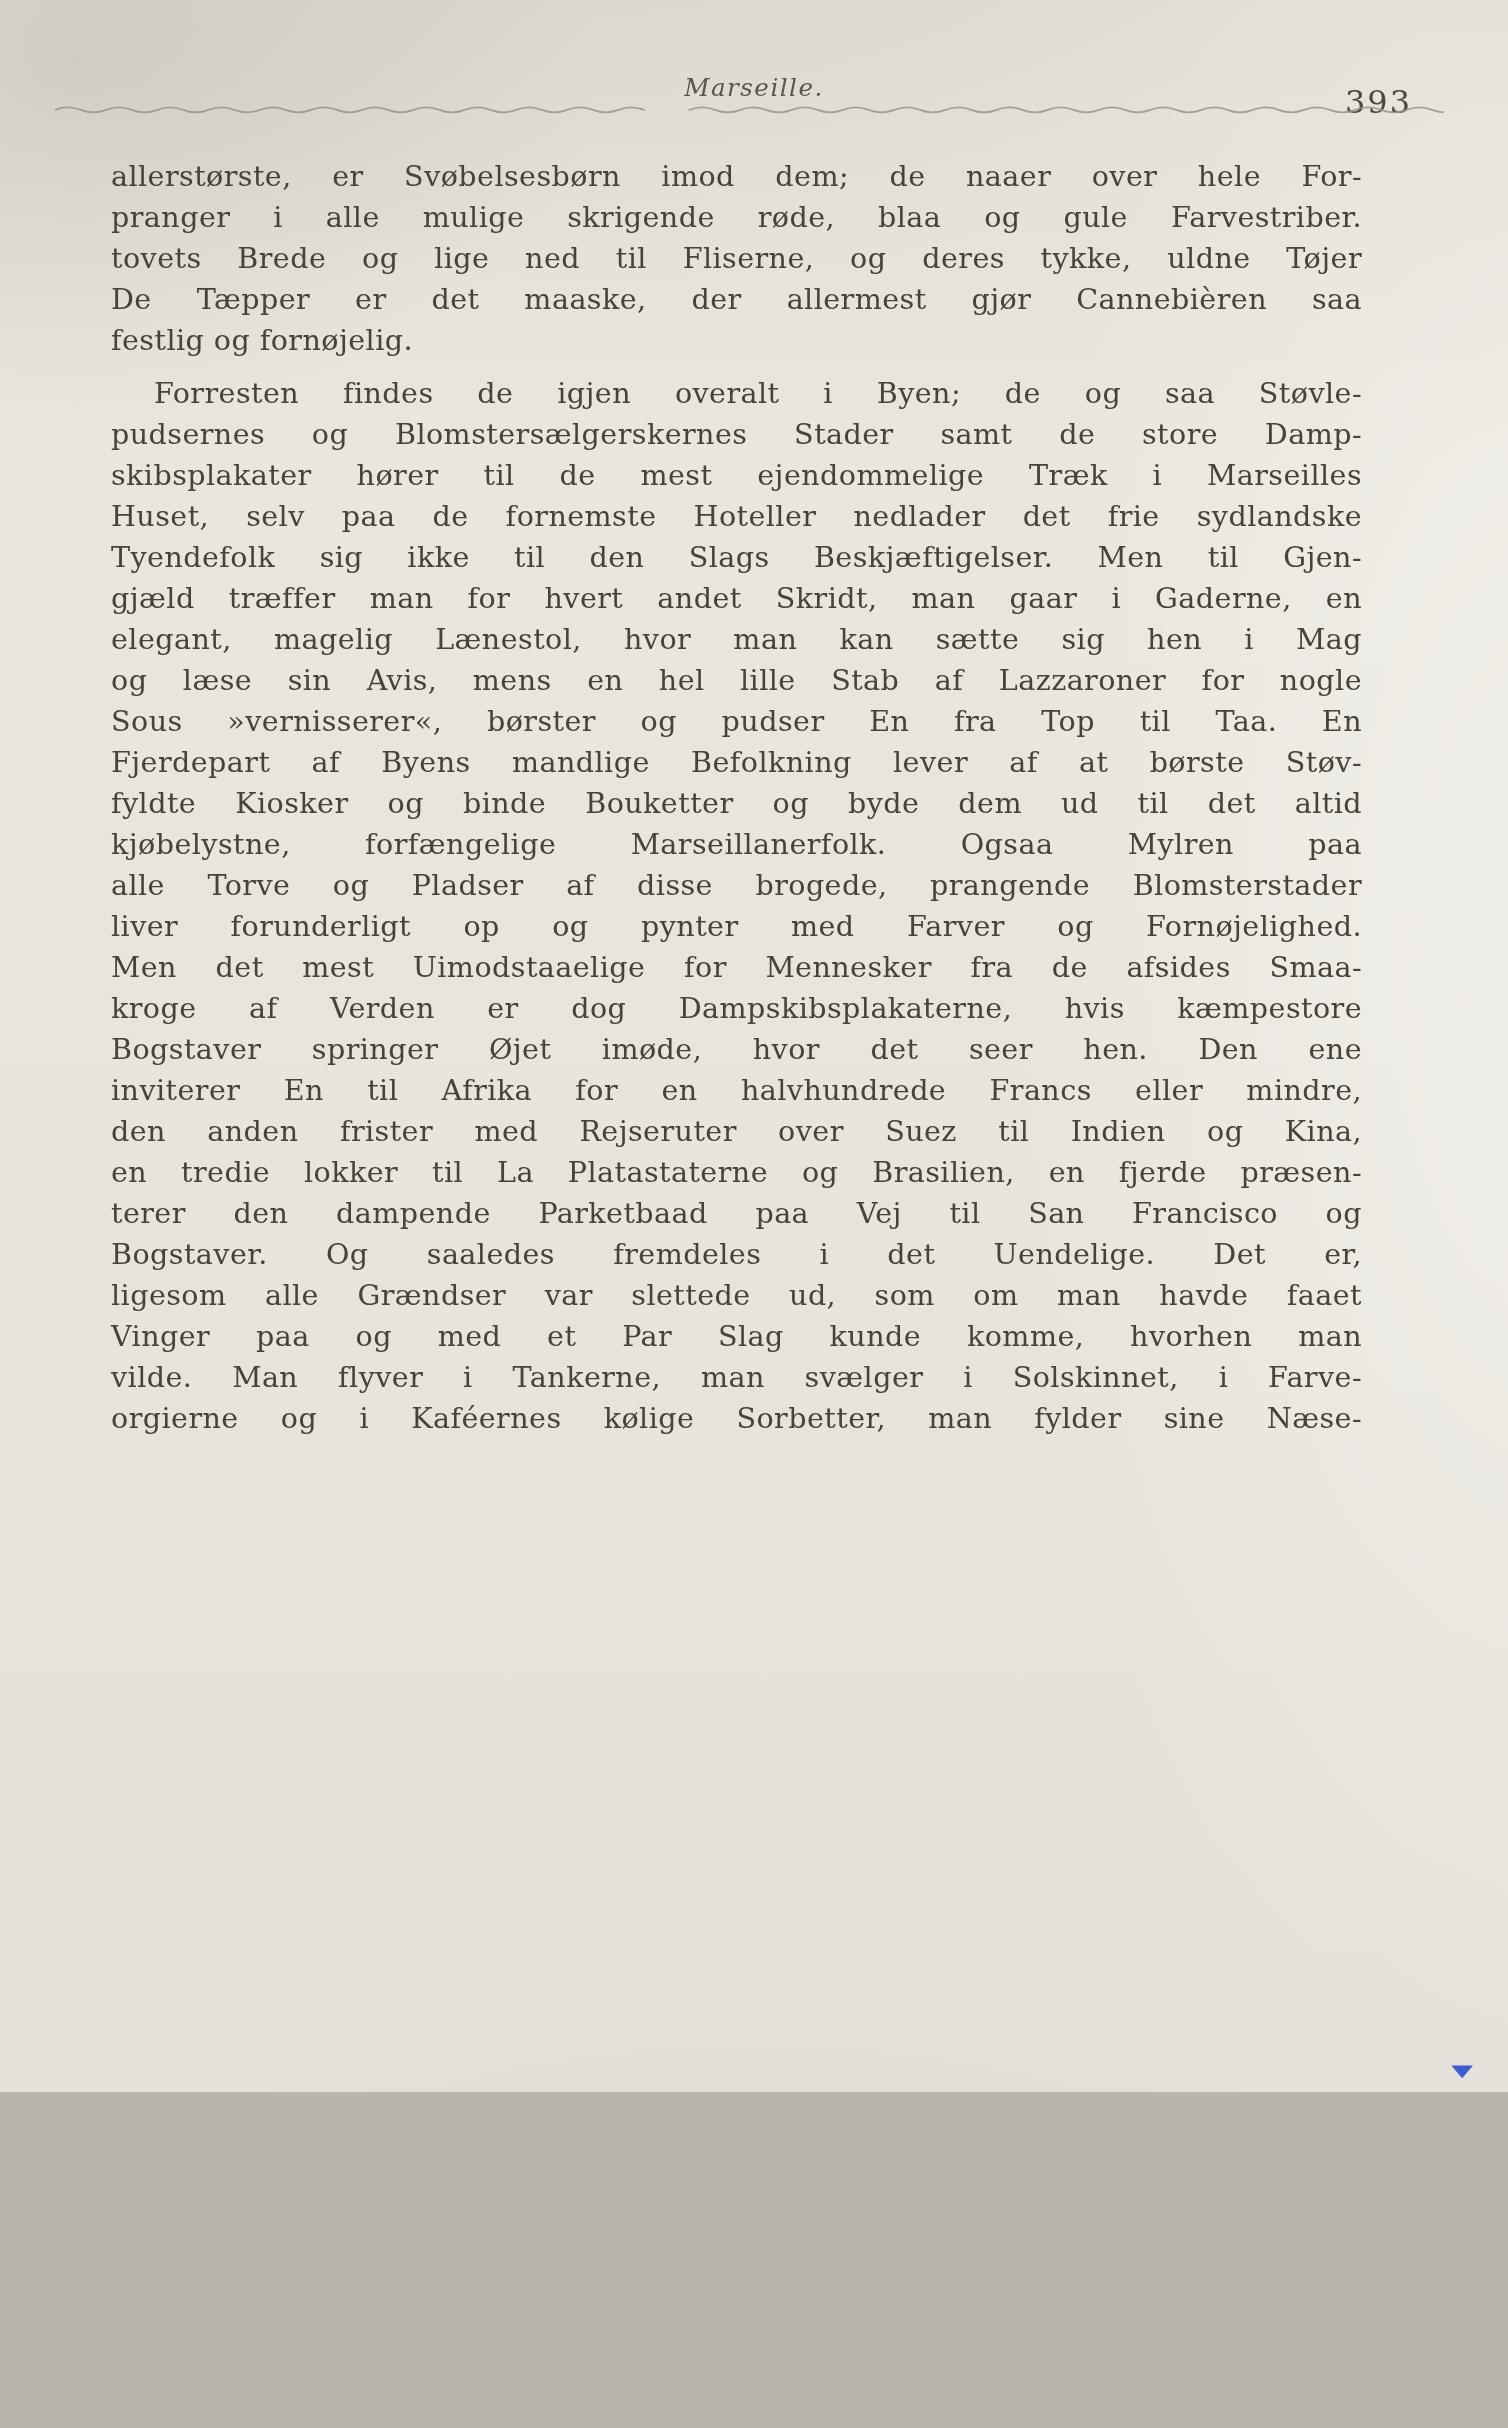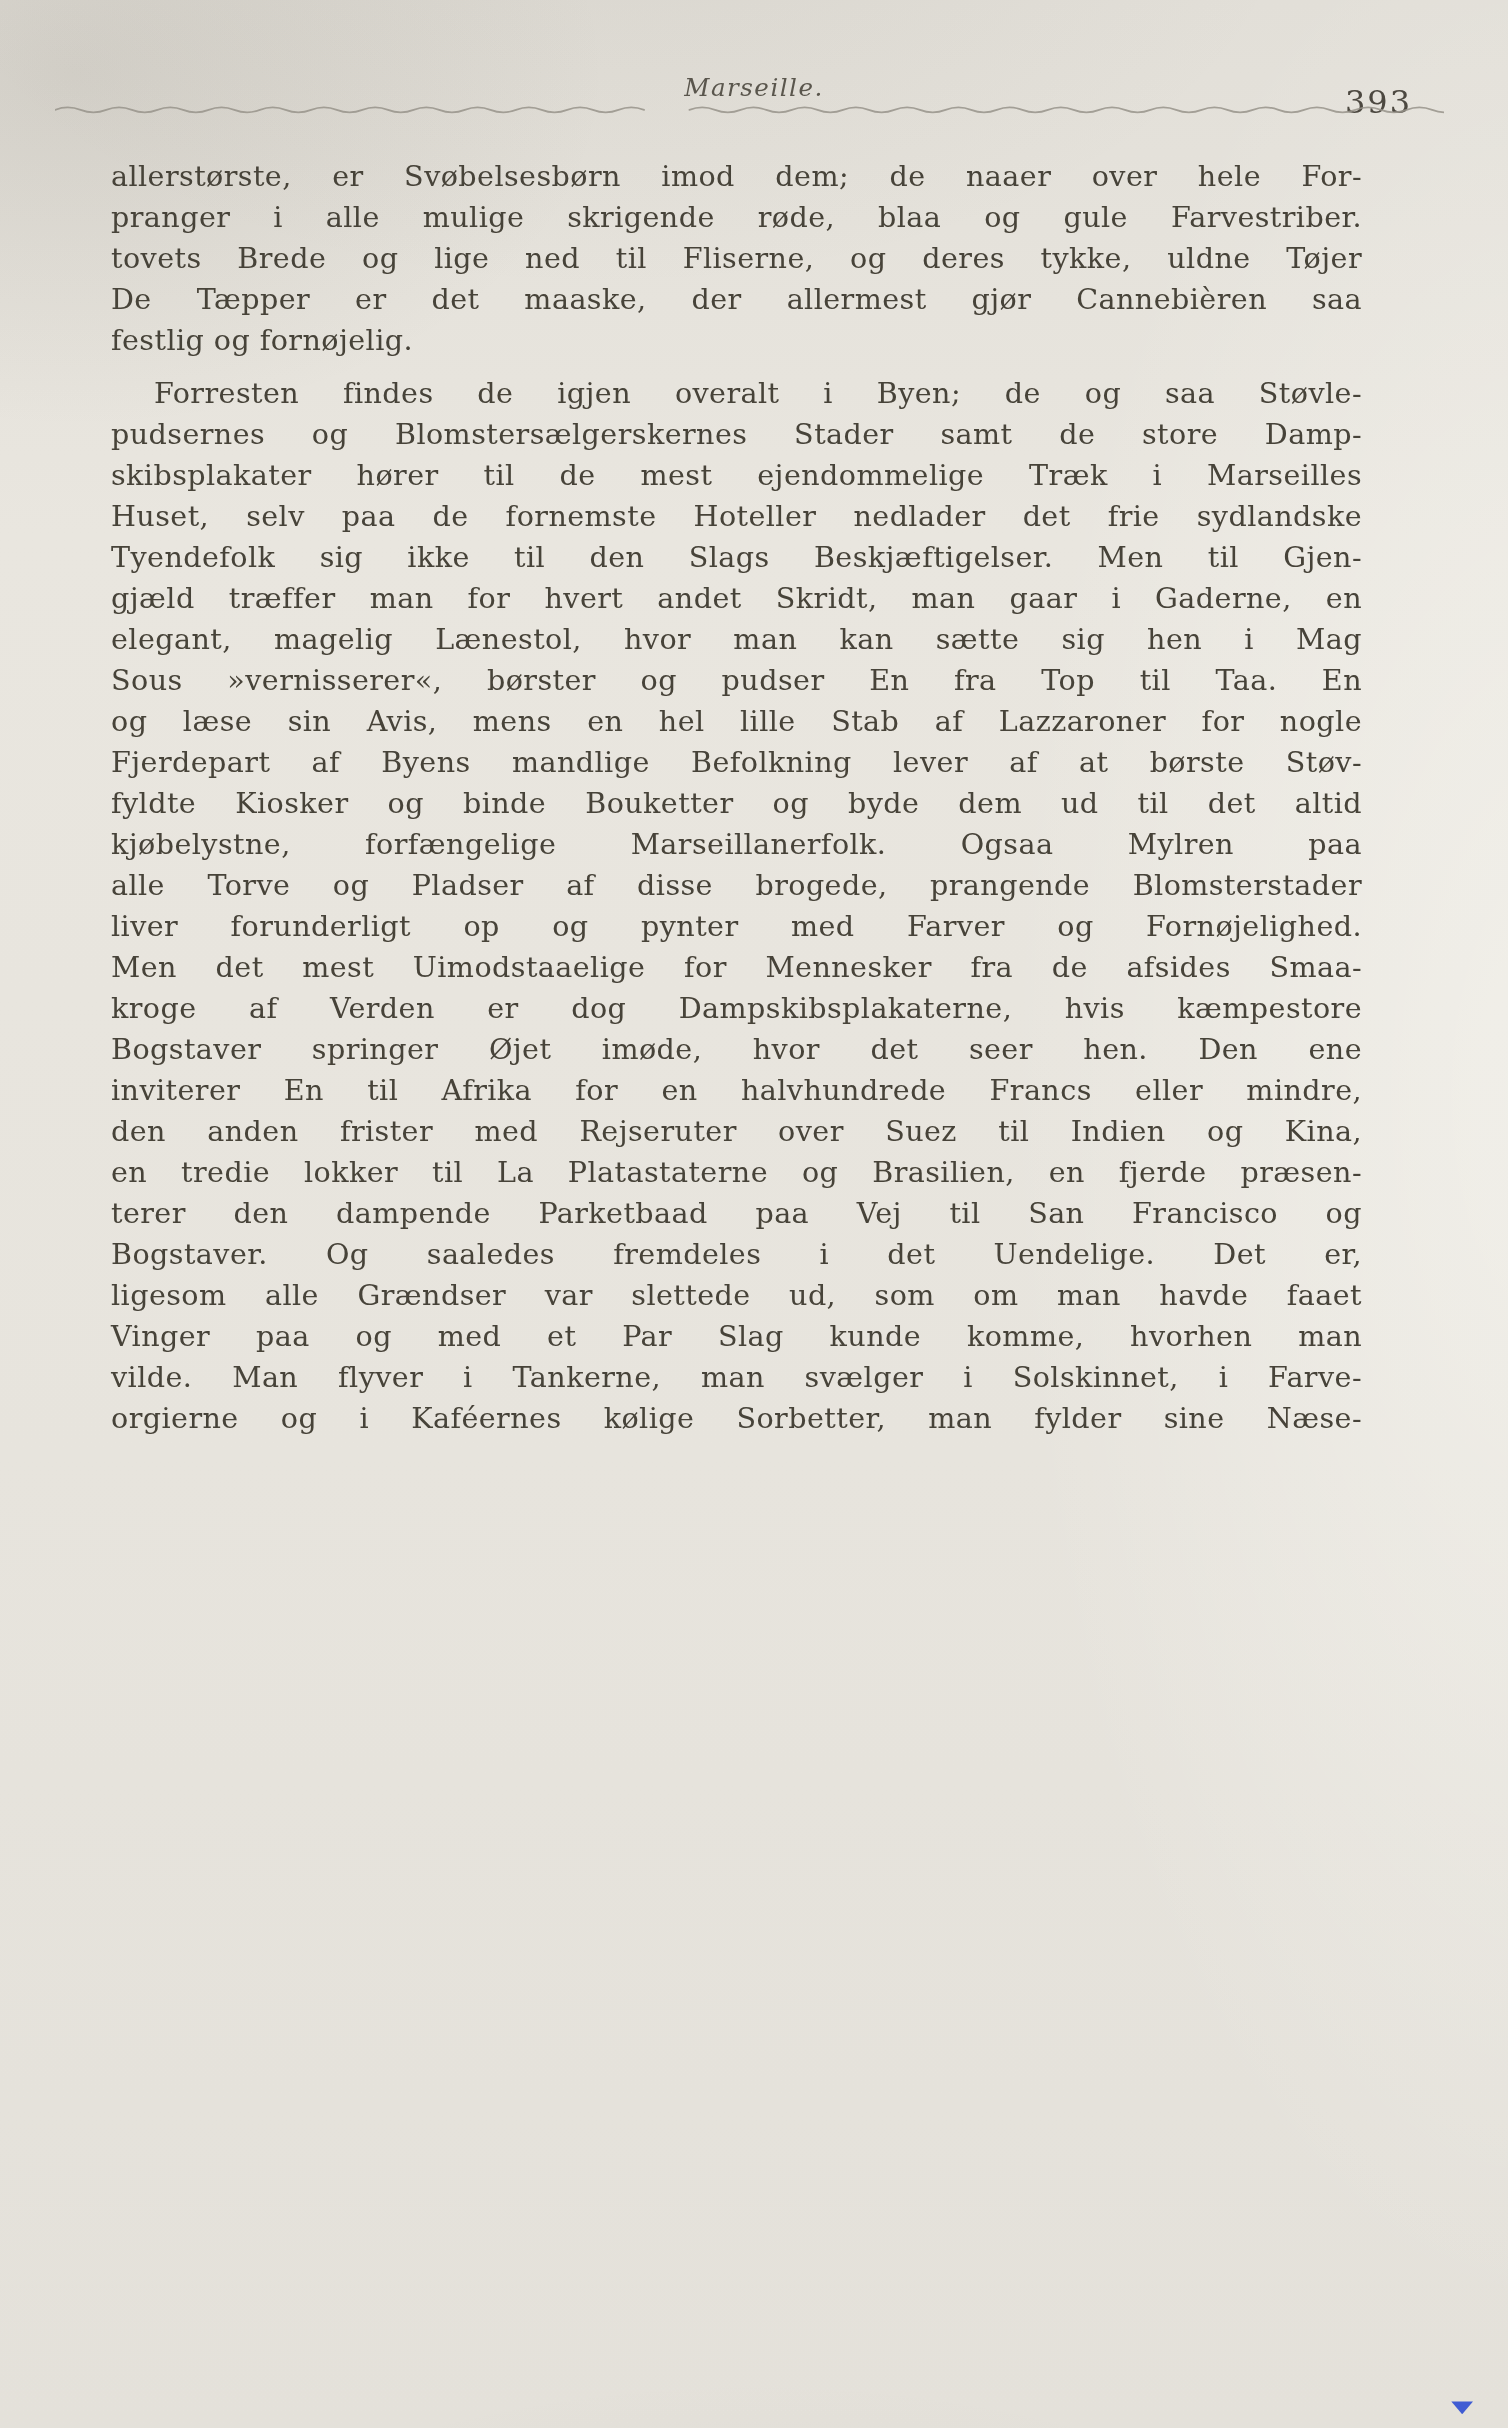--- a/index.html
+++ b/index.html
@@ -3,21 +3,21 @@
 <meta charset="utf-8">
 <style>
   html, body { margin: 0; padding: 0; }
   body {
     width: 1508px; height: 2428px;
     background: #b8b5ae;
     font-family: "DejaVu Serif", "Liberation Serif", serif;
   }
   .page {
     position: relative;
-    width: 1508px; height: 2428px;
+    width: 1508px; height: 2092px;
     overflow: hidden;
     background:
       radial-gradient(887px 591px at 5% 3%, rgba(96,90,78,.13), rgba(96,90,78,0) 60%),
       radial-gradient(1182px 690px at 40% -5%, rgba(96,90,78,.07), rgba(96,90,78,0) 60%),
       radial-gradient(1478px 887px at 50% 118%, rgba(110,104,92,.10), rgba(110,104,92,0) 55%),
       radial-gradient(788px 1773px at 103% 45%, rgba(255,255,250,.40), rgba(255,255,250,0) 70%),
       linear-gradient(180deg, #e2dfd8 0%, #e9e6df 22%, #e7e4dd 60%, #e4e1da 100%);
   }
   .running-title {
     position: absolute; top: 73px; left: 0; right: 0;
@@ -86,22 +86,22 @@
         <div class="line flush-left">festlig og fornøjelig.</div>
       </div>
       <div class="para">
         <div class="line indent">Forresten findes de igjen overalt i Byen; de og saa Støvle-</div>
         <div class="line">pudsernes og Blomstersælgerskernes Stader samt de store Damp-</div>
         <div class="line">skibsplakater hører til de mest ejendommelige Træk i Marseilles</div>
         <div class="line">Huset, selv paa de fornemste Hoteller nedlader det frie sydlandske</div>
         <div class="line">Tyendefolk sig ikke til den Slags Beskjæftigelser. Men til Gjen-</div>
         <div class="line">gjæld træffer man for hvert andet Skridt, man gaar i Gaderne, en</div>
         <div class="line">elegant, magelig Lænestol, hvor man kan sætte sig hen i Mag</div>
+        <div class="line">og læse sin Avis, mens en hel lille Stab af Lazzaroner for nogle</div>
         <div class="line">Sous »vernisserer«, børster og pudser En fra Top til Taa. En</div>
-        <div class="line">og læse sin Avis, mens en hel lille Stab af Lazzaroner for nogle</div>
         <div class="line">Fjerdepart af Byens mandlige Befolkning lever af at børste Støv-</div>
         <div class="line">fyldte Kiosker og binde Bouketter og byde dem ud til det altid</div>
         <div class="line">kjøbelystne, forfængelige Marseillanerfolk. Ogsaa Mylren paa</div>
         <div class="line">alle Torve og Pladser af disse brogede, prangende Blomsterstader</div>
         <div class="line">liver forunderligt op og pynter med Farver og Fornøjelighed.</div>
         <div class="line">Men det mest Uimodstaaelige for Mennesker fra de afsides Smaa-</div>
         <div class="line">kroge af Verden er dog Dampskibsplakaterne, hvis kæmpestore</div>
         <div class="line">Bogstaver springer Øjet imøde, hvor det seer hen. Den ene</div>
         <div class="line">inviterer En til Afrika for en halvhundrede Francs eller mindre,</div>
         <div class="line">den anden frister med Rejseruter over Suez til Indien og Kina,</div>

